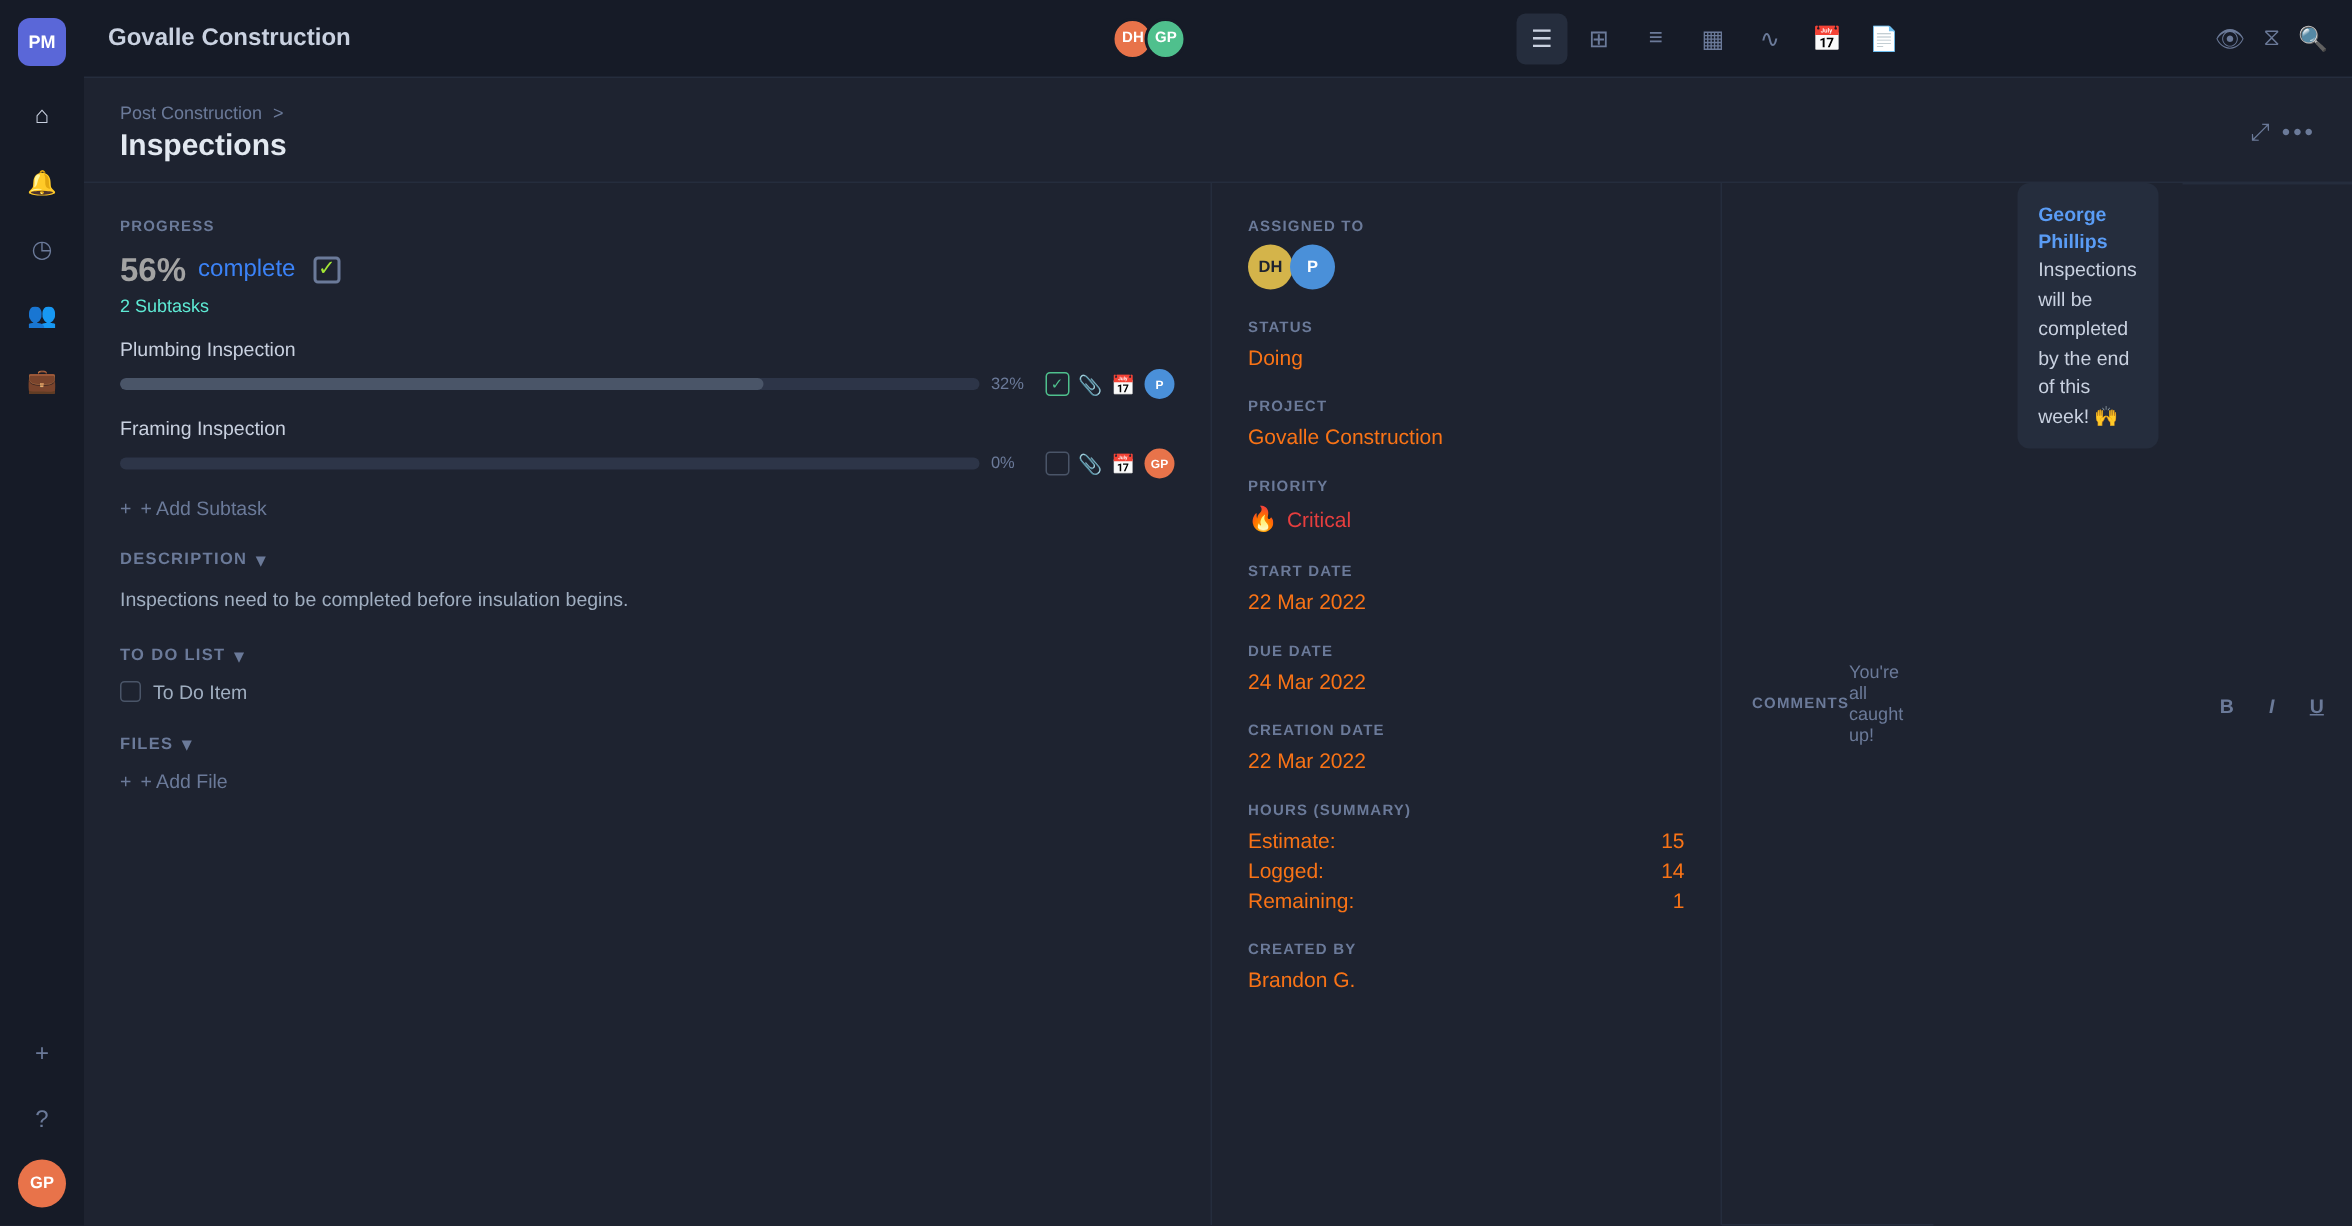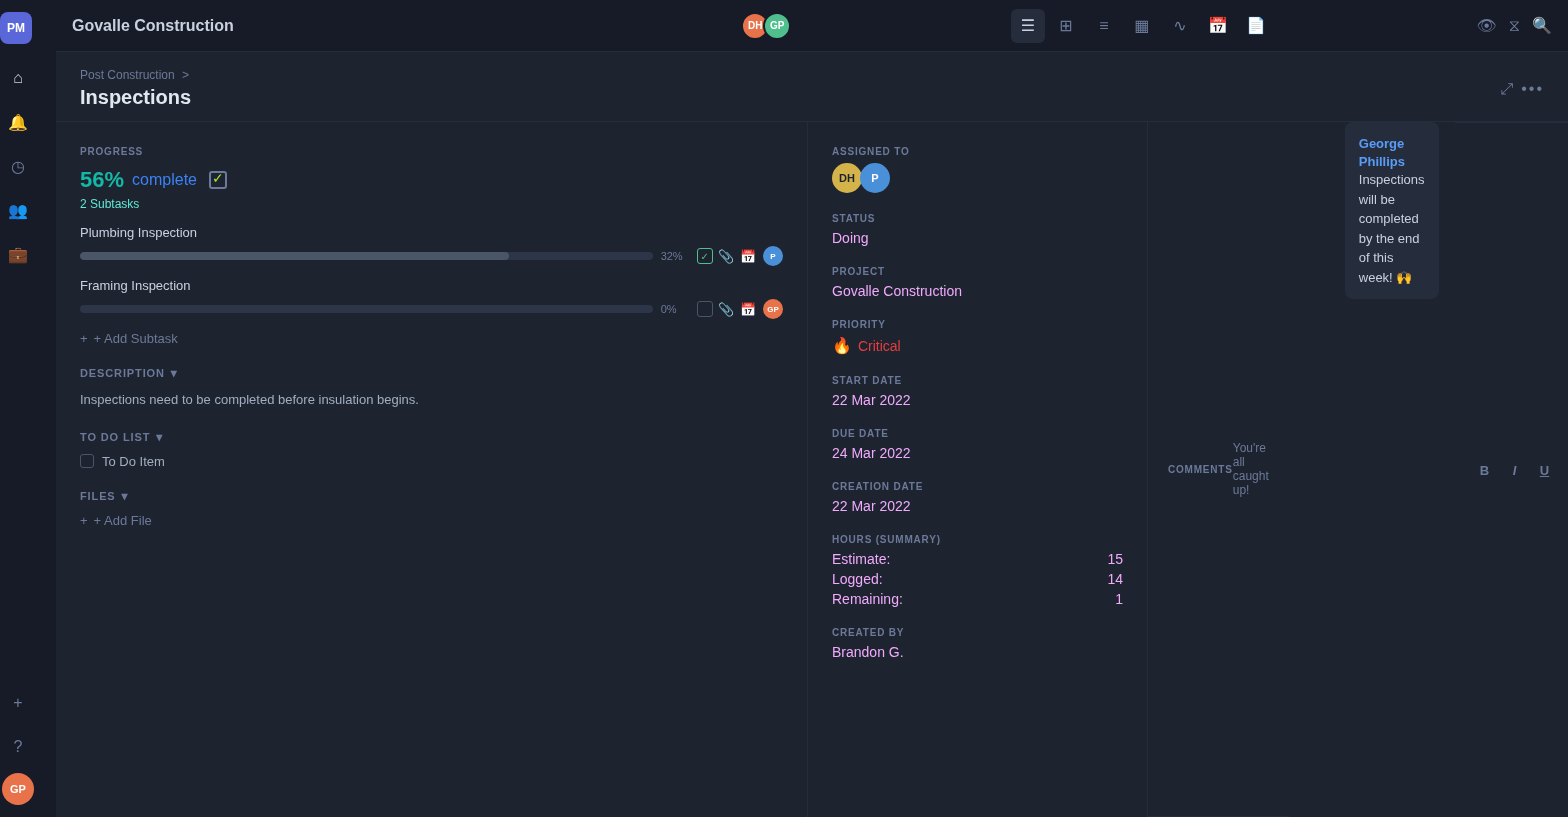--- a/index.html
+++ b/index.html
@@ -4,21 +4,21 @@
   <style>
     * { box-sizing: border-box; margin: 0; padding: 0; }
     body { font-family: -apple-system, BlinkMacSystemFont, 'Segoe UI', sans-serif; background: #1e2330; color: #c9d1e0; height: 817px; width: 1568px; overflow: hidden; display: flex; }
 
     
     .sidebar {
       width: 56px;
       background: #161b27;
       display: flex;
       flex-direction: column;
-      align-items: flex-start;
+      align-items: center;
       padding: 12px 0;
       gap: 8px;
       flex-shrink: 0;
     }
     .sidebar-logo {
       width: 32px; height: 32px;
       background: #5a67d8;
       border-radius: 8px;
       display: flex; align-items: center; justify-content: center;
       color: white; font-weight: 700; font-size: 12px;
@@ -184,21 +184,21 @@
       font-size: 10px;
       font-weight: 700;
       letter-spacing: 0.08em;
       color: #6b7a99;
       text-transform: uppercase;
       margin-bottom: 10px;
     }
     .progress-pct {
       font-size: 22px;
       font-weight: 700;
-      color: #14b8a6;
+      color: #a3a3a3;
       display: inline;
     }
     .progress-complete {
       font-size: 16px;
       color: #3b82f6;
       margin-left: 4px;
     }
     .progress-checkbox {
       display: inline-block;
       width: 18px; height: 18px;
@@ -344,21 +344,21 @@
     .meta-label {
       font-size: 10px;
       font-weight: 700;
       letter-spacing: 0.08em;
       color: #6b7a99;
       text-transform: uppercase;
       margin-bottom: 6px;
     }
     .meta-value {
       font-size: 14px;
-      color: #f0abfc;
+      color: #f97316;
     }
     .assigned-avatars {
       display: flex;
       gap: 4px;
     }
     .assigned-avatar {
       width: 30px; height: 30px;
       border-radius: 50%;
       display: flex; align-items: center; justify-content: center;
       font-size: 11px; font-weight: 700;

